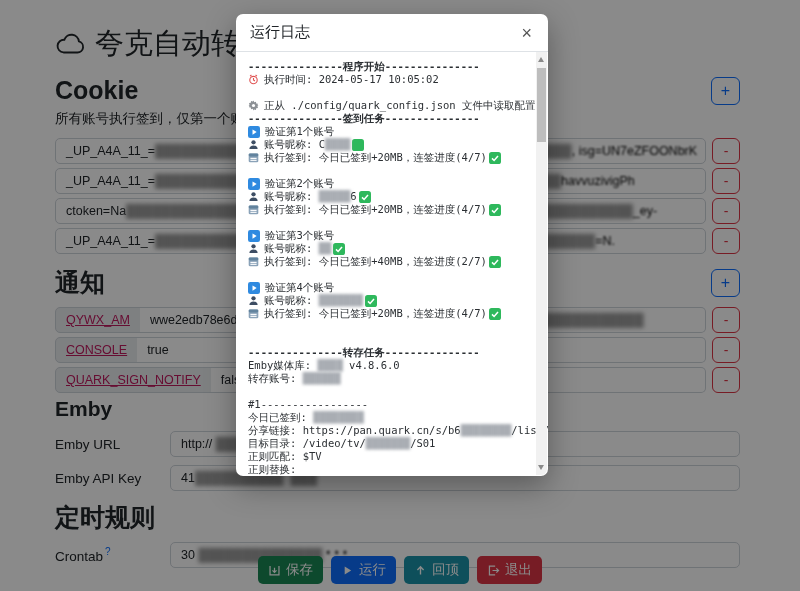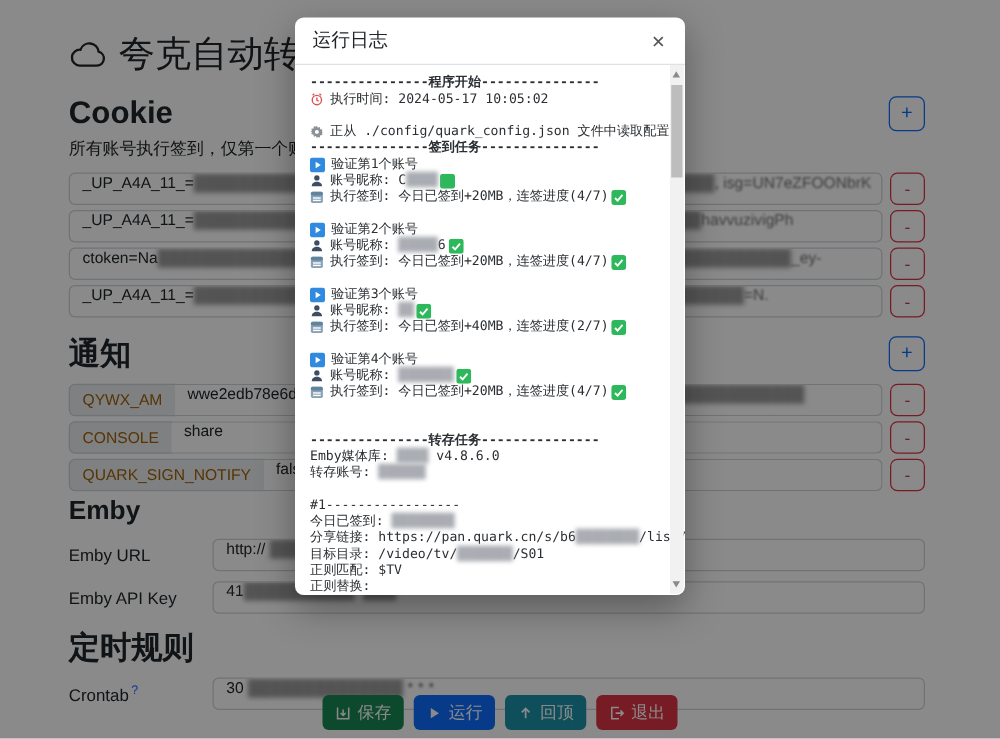--- a/index.html
+++ b/index.html
@@ -9,29 +9,29 @@
   .app-title{display:flex;align-items:center;gap:10px;font-size:29px;font-weight:500;margin:0 0 6px 0;}
   .sec-head{display:flex;align-items:center;justify-content:space-between;margin-top:12px;}
   .sec-head h2{font-size:25px;font-weight:700;margin:0;}
   .desc{font-size:13.5px;margin:5px 0 10px;}
   .plus-btn{width:29px;height:28px;border:1px solid #0d6efd;color:#0d6efd;background:transparent;
             border-radius:6px;font-size:16px;line-height:1;cursor:pointer;}
   .minus-btn{width:28px;height:26px;border:1px solid #dc3545;color:#dc3545;background:transparent;
              border-radius:6px;font-size:14px;line-height:1;cursor:pointer;flex:0 0 auto;}
   .row{display:flex;gap:6px;margin-bottom:4px;align-items:center;}
   .text-input{flex:1;height:24px;border:1px solid #ced4da;border-radius:5px;background:#fff;
-              padding:0 10px;font-size:12.5px;display:flex;align-items:flex-start;overflow:hidden;white-space:pre;}
+              padding:0 10px;font-size:12.5px;display:flex;align-items:center;overflow:hidden;white-space:pre;}
   .key-tag{background:#e9ecef;border:1px solid #ced4da;border-radius:5px 0 0 5px;padding:0 10px;
-           font-size:12.5px;color:#a16207;display:flex;align-items:center;height:24px;flex:0 0 auto;}
+           font-size:12.5px;color:#be185d;display:flex;align-items:center;height:24px;flex:0 0 auto;text-decoration:underline;}
   .kv .text-input{border-radius:0 5px 5px 0;margin-left:-7px;border-left:0;}
   .form-row{display:flex;align-items:center;margin-bottom:8px;}
   .form-label{width:115px;font-size:13.5px;flex:0 0 auto;}
   .help{color:#0d6efd;font-size:10px;vertical-align:super;margin-left:2px;}
   .rd{filter:blur(2.2px);color:#9a9a9a;}
-  .rd2{filter:blur(0.9px);color:#737373;}
+  .rd2{filter:blur(0.9px);color:#000000;}
   .footer{position:absolute;left:0;right:0;top:556px;display:flex;justify-content:center;gap:8px;}
   .fbtn{display:inline-flex;align-items:center;gap:5px;padding:4px 10px;border-radius:5px;color:#fff;
         font-size:13.5px;border:none;cursor:pointer;height:28px;}
   .overlay{position:absolute;inset:0;background:rgba(0,0,0,0.46);z-index:5;}
   .modal{position:absolute;left:236px;top:14px;width:312px;height:462px;background:#fff;border-radius:7px;
          z-index:10;box-shadow:0 10px 30px rgba(0,0,0,.35);display:flex;flex-direction:column;}
   .modal-header{display:flex;justify-content:space-between;align-items:center;padding:9px 14px;
                 border-bottom:1px solid #dee2e6;flex:0 0 auto;}
   .modal-title{font-size:15px;font-weight:500;}
   .close-btn{background:none;border:none;font-size:18px;color:#555;cursor:pointer;line-height:1;padding:0 2px;}
@@ -93,21 +93,21 @@
       <button class="plus-btn">+</button>
     </div>
     <div id="notify-rows" style="margin-top:8px;">
         <div class="row kv">
           <div class="key-tag">QYWX_AM</div>
           <div class="text-input"><span>wwe2edb78e6d292f0d,BzrU</span><span class="rd">██████████████████████████████████████</span></div>
           <button class="minus-btn">-</button>
         </div>
         <div class="row kv">
           <div class="key-tag">CONSOLE</div>
-          <div class="text-input"><span>share</span></div>
+          <div class="text-input"><span>true</span></div>
           <button class="minus-btn">-</button>
         </div>
         <div class="row kv">
           <div class="key-tag">QUARK_SIGN_NOTIFY</div>
           <div class="text-input"><span>false</span></div>
           <button class="minus-btn">-</button>
         </div>
       </div>
 
     <h2 style="font-size:21px;margin:4px 0 10px;">Emby</h2>

